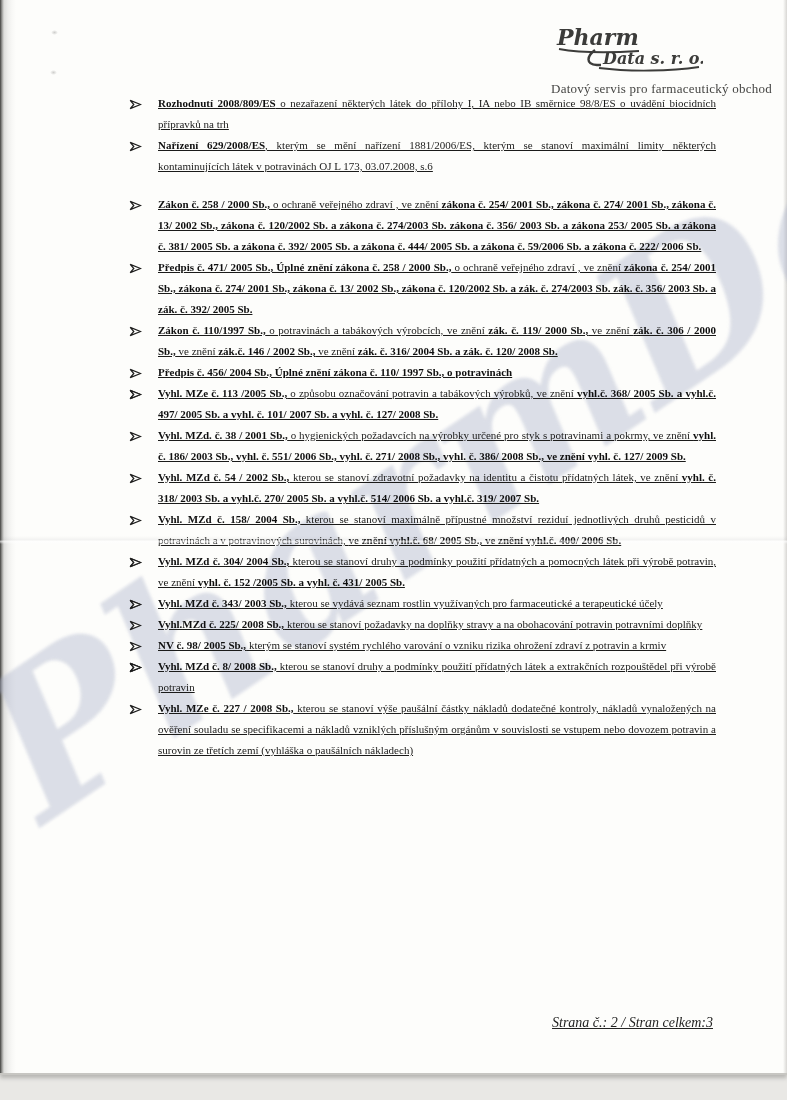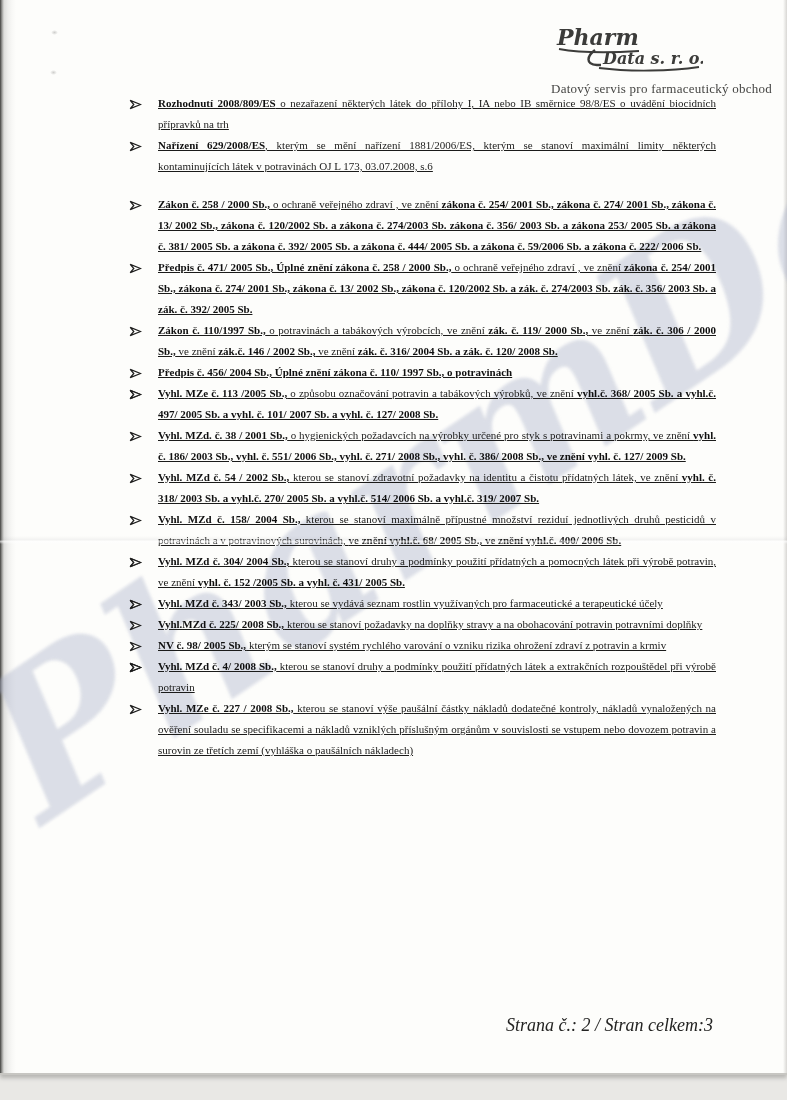--- a/index.html
+++ b/index.html
@@ -32,21 +32,21 @@
 
   
   .content{position:absolute;left:128px;top:93px;width:588px;color:#1b1b1a;}
   .group + .group{margin-top:17px;}
   .item{position:relative;padding-left:30px;text-align:justify;
         font-size:11px;line-height:21px;text-decoration:underline;}
   .item b{color:#101010;}
   .bullet{position:absolute;left:1px;top:3px;}
 
   
-  .footer{position:absolute;top:1015px;right:74px;font-style:italic;font-size:18px;color:#232322;}
+  .footer{position:absolute;top:1015px;right:74px;font-style:italic;font-size:14px;color:#232322;text-decoration:underline;}
 </style>
 </head>
 <body>
 
 <div class="scan">
   <div class="paper"></div>
   <div class="edge-left"></div>
   <div class="edge-right"></div>
   <div class="staple s1"></div>
   <div class="staple s2"></div>
@@ -120,21 +120,21 @@
               <polygon points="1.2,1.3 11.6,5.5 1.2,9.7 4.8,5.5" fill="#fdfdfb" stroke="#1c1c1c" stroke-width="1.25" stroke-linejoin="miter"></polygon>
             </svg></span><span class="item-text"><b>NV č. 98/ 2005 Sb.,</b><span> kterým se stanoví systém rychlého varování o vzniku rizika ohrožení zdraví z potravin a krmiv</span></span></div>
         <div class="item"><span class="bullet"><svg width="13" height="11" viewBox="0 0 13 11">
               <polygon points="1.2,1.3 11.6,5.5 1.2,9.7 4.8,5.5" fill="#fdfdfb" stroke="#1c1c1c" stroke-width="1.25" stroke-linejoin="miter"></polygon>
             </svg></span></div>
         <div class="item"><span class="bullet"><svg width="13" height="11" viewBox="0 0 13 11">
               <polygon points="1.2,1.3 11.6,5.5 1.2,9.7 4.8,5.5" fill="#fdfdfb" stroke="#1c1c1c" stroke-width="1.25" stroke-linejoin="miter"></polygon>
             </svg></span></div>
         <div class="item"><span class="bullet"><svg width="13" height="11" viewBox="0 0 13 11">
               <polygon points="1.2,1.3 11.6,5.5 1.2,9.7 4.8,5.5" fill="#fdfdfb" stroke="#1c1c1c" stroke-width="1.25" stroke-linejoin="miter"></polygon>
-            </svg></span><span class="item-text"><b>Vyhl. MZd č. 4/ 2008 Sb.,</b><span> kterou se stanoví druhy a podmínky použití přídatných látek a extrakčních rozpouštědel při výrobě potravin</span></span></div>
+            </svg></span><span class="item-text"><b>Vyhl. MZd č. 8/ 2008 Sb.,</b><span> kterou se stanoví druhy a podmínky použití přídatných látek a extrakčních rozpouštědel při výrobě potravin</span></span></div>
         <div class="item"><span class="bullet"><svg width="13" height="11" viewBox="0 0 13 11">
               <polygon points="1.2,1.3 11.6,5.5 1.2,9.7 4.8,5.5" fill="#fdfdfb" stroke="#1c1c1c" stroke-width="1.25" stroke-linejoin="miter"></polygon>
             </svg></span><span class="item-text"><b>Vyhl. MZe č. 227 / 2008 Sb.,</b><span> kterou se stanoví výše paušální částky nákladů dodatečné kontroly, nákladů vynaložených na ověření souladu se specifikacemi a nákladů vzniklých příslušným orgánům v souvislosti se vstupem nebo dovozem potravin a surovin ze třetích zemí (vyhláška o paušálních nákladech)</span></span></div>
       </div>
     </div>
 
   <div class="footer">Strana č.: 2 /  Stran celkem:3</div>
 
   <div class="crease"></div>
 </div>

